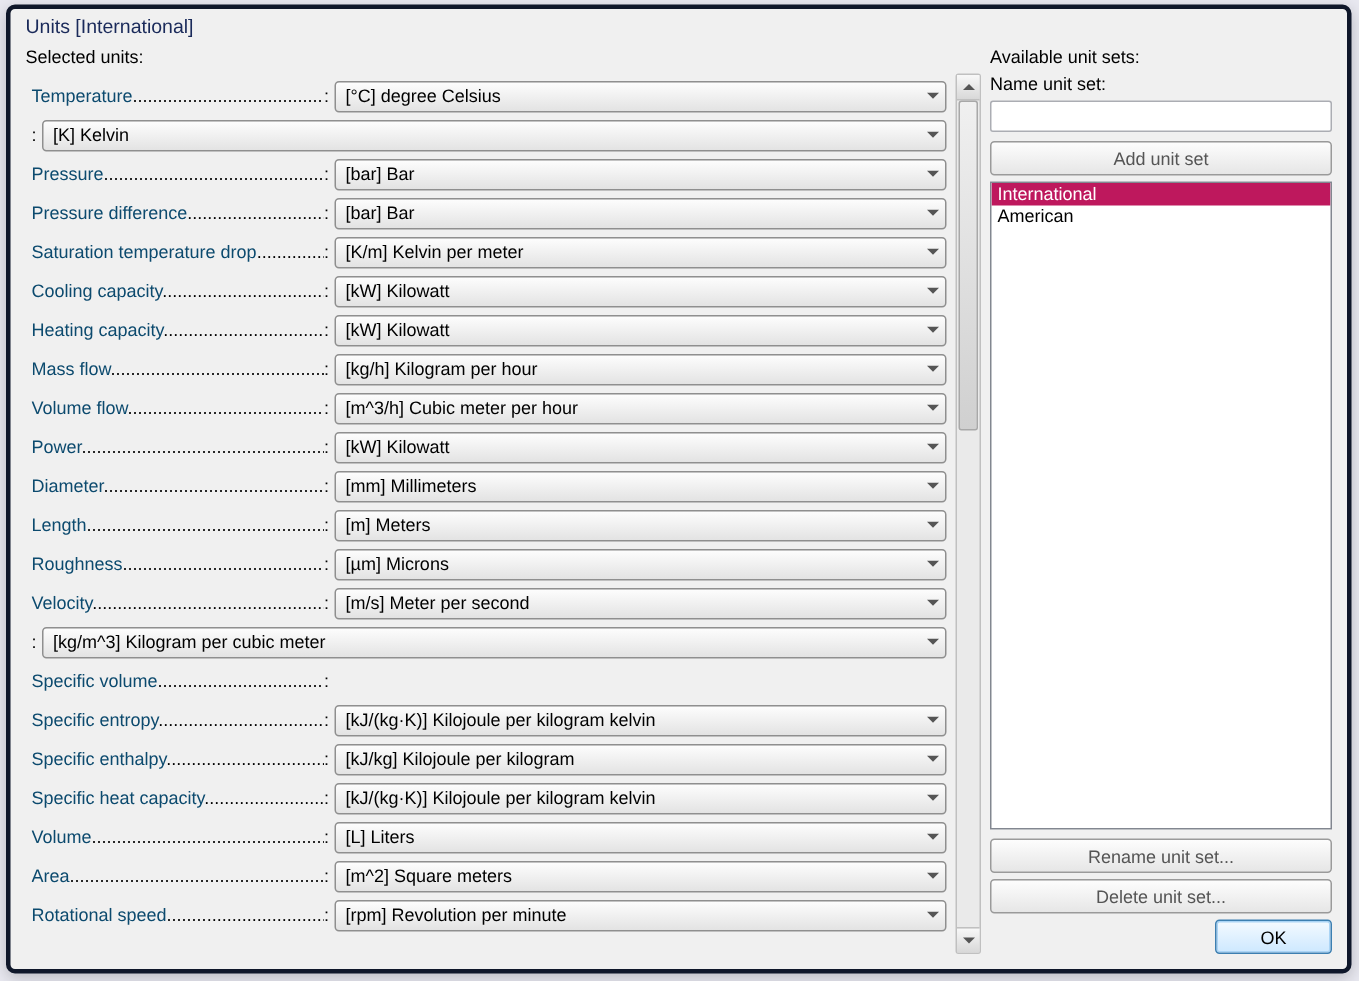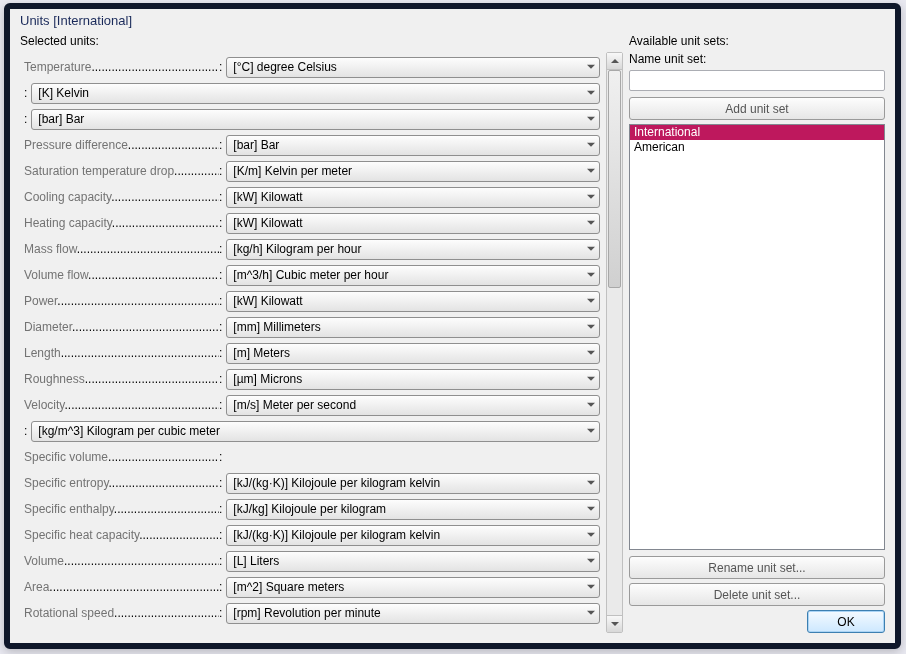--- a/index.html
+++ b/index.html
@@ -9,21 +9,21 @@
       background: #e8e8f0;
       width: 906px;
       height: 654px;
       position: relative;
       overflow: hidden;
     }
     .dialog {
       position: absolute;
       top: 3px; left: 4px; right: 5px; bottom: 5px;
       background: #f0f0f0;
-      border: 6px solid #0f172a;
+      border: 3px solid #0f172a;
       border-radius: 6px;
       box-shadow: 0 3px 10px rgba(0,0,0,0.2);
       display: flex;
       flex-direction: column;
     }
     .title {
       padding: 4px 10px 0 10px;
       font-size: 13px;
       color: #1a2a5a;
     }
@@ -52,21 +52,21 @@
       padding: 4px 6px 4px 4px;
     }
     .unit-row {
       display: flex;
       align-items: center;
       margin-bottom: 4px;
       height: 22px;
     }
     .unit-label {
       width: 195px;
-      color: #737373;
+      color: #0c4a6e;
       white-space: nowrap;
       overflow: hidden;
       position: relative;
       text-align: right;
     }
     .unit-label::after {
       content: "..............................................................";
       letter-spacing: 0px;
       color: #000;
     }
@@ -116,21 +116,21 @@
     .vscroll .arrow-down {
       width:0;height:0;border-left:4px solid transparent;border-right:4px solid transparent;border-top:4px solid #555;
     }
     .vscroll .track { flex:1; position:relative; }
     .vscroll .thumb {
       position:absolute; left:1px; right:1px; top:0; height:40%;
       background: linear-gradient(#f0f0f0,#d0d0d0);
       border:1px solid #a8a8a8; border-radius:2px;
     }
     .right-panel {
-      width: 256px;
+      width: 228px;
       display: flex;
       flex-direction: column;
     }
     .txt-input {
       height: 21px;
       background: #fff;
       border: 1px solid #abadb3;
       border-radius: 2px;
       margin-bottom: 6px;
       padding: 2px 4px;
@@ -192,20 +192,21 @@
               </div>
             </div>
             <div class="unit-row">
               <span style="margin-right: 4px;">: </span>
               <div class="dropdown">
                 <span>[K] Kelvin</span>
                 <div class="chev"></div>
               </div>
             </div>
             <div class="unit-row">
+              <div class="unit-label"><span class="lbl-text">Pressure</span></div>
               <span style="margin-right: 4px;">: </span>
               <div class="dropdown">
                 <span>[bar] Bar</span>
                 <div class="chev"></div>
               </div>
             </div>
             <div class="unit-row">
               <div class="unit-label"><span class="lbl-text">Pressure difference</span></div>
               <span style="margin-right: 4px;">: </span>
               <div class="dropdown">

